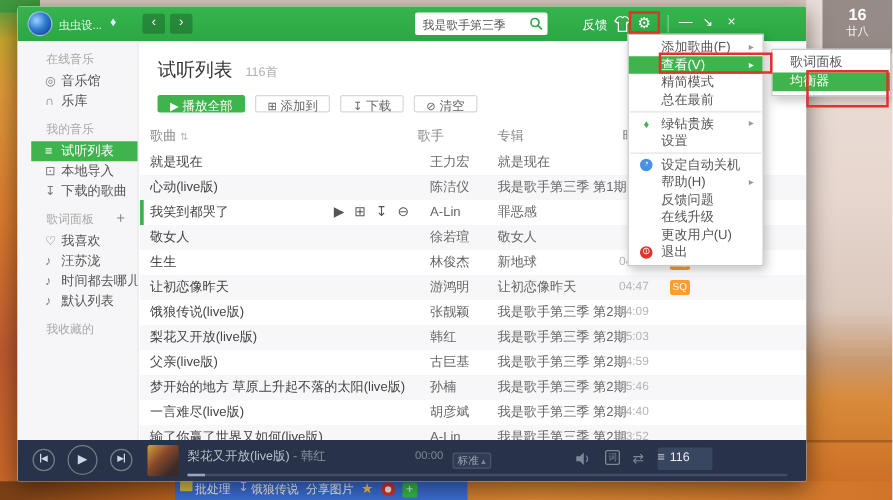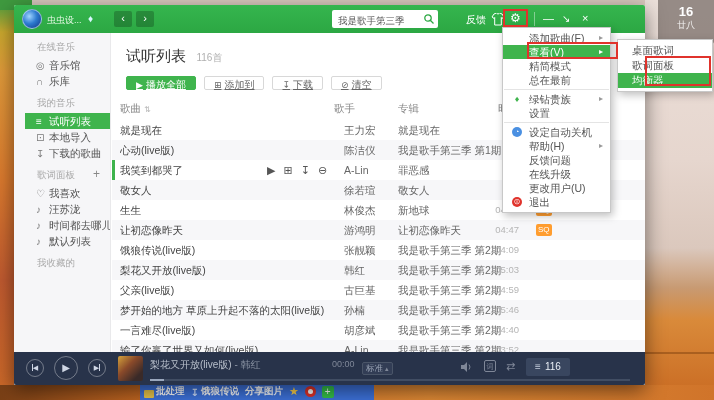--- a/index.html
+++ b/index.html
@@ -19,21 +19,21 @@
 
   
   .date-widget { position:absolute; left:658px; top:0; width:56px; height:44px; z-index:6;
     background:rgba(80,70,66,.55); border-radius:0 0 3px 3px; color:#fff; text-align:center; }
   .dw-day { font-size:13px; font-weight:bold; margin-top:4px; }
   .dw-lunar { font-size:9px; opacity:.9; }
 
   
   .taskbar { position:absolute; left:140px; top:383px; width:234px; height:17px; background:#3d72db; z-index:8;
     display:flex; align-items:center; color:#fff; font-size:9.5px; padding:0 4px; gap:6px; }
-  .tb-item { display:flex; align-items:flex-end; gap:2px; white-space:nowrap;font-weight:bold; }
+  .tb-item { display:flex; align-items:flex-start; gap:2px; white-space:nowrap; }
   .tb-folder { width:10px; height:8px; background:#e8c54a; border-radius:1px; display:inline-block; }
   .tb-down { color:#cfe0ff; font-size:10px; }
   .tb-star { color:#ffd24a; font-size:11px; line-height:11px; }
   .tb-eye { width:11px; height:11px; border-radius:50%; background:#e23228; position:relative; display:inline-block; }
   .tb-eye::after { content:""; position:absolute; left:3px; top:3px; width:5px; height:5px; border-radius:50%; background:#fff; }
   .tb-plus { width:12px; height:12px; border-radius:2px; background:#35c24a; color:#fff; font-size:10px; line-height:12px; text-align:center; display:inline-block; }
 
   
   .window { position:absolute; left:14px; top:5px; width:631px; height:380px; background:#fff; z-index:10;
     box-shadow:0 6px 20px rgba(0,0,0,.5); border-radius:2px; overflow:hidden; }
@@ -73,21 +73,21 @@
   .s-item.active { background:#3fb44d; color:#fff; }
   .s-item.active .s-ico { color:#fff; }
 
   
   .content { position:absolute; left:98px; top:28px; right:0; bottom:33px; background:#fff; overflow:hidden; }
   .page-head { padding:14px 0 0 14px; }
   .page-title { font-size:15px; color:#333; }
   .page-count { font-size:10px; color:#b0b0b0; margin-left:6px; }
   .action-bar { margin:10px 0 0 14px; display:flex; gap:8px; }
   .abtn { height:14px; line-height:16px; font-size:10px; padding:0 9px; border-radius:2px;
-    border:1px solid #d8d8d8; color:#666; background:#fff; white-space:nowrap;text-decoration:underline; }
+    border:1px solid #d8d8d8; color:#666; background:#fff; white-space:nowrap; }
   .abtn .ai { font-size:9px; margin-right:3px; }
   .abtn.primary { background:#3fb44d; border-color:#3fb44d; color:#fff; }
 
   .thead { position:relative; height:16px; margin-top:12px; font-size:10.5px; color:#888; }
   .col { position:absolute; top:0; white-space:nowrap; }
   .c1 { left:8px; } .c2 { left:222px; } .c3 { left:286px; }
   .c4 { left:350px; width:57px; text-align:right; }
   .sort-icon { font-size:8px; color:#b5b5b5; margin-left:3px; }
 
   .rows { margin-top:2px; }
@@ -119,21 +119,21 @@
     color:#9aa4b5; border:1px solid #4a5568; border-radius:2px; padding:0 3px; background:#323d55; }
   .quality .qa { font-size:7px; margin-left:2px; color:#7f8798; }
   .progress { position:absolute; left:136px; top:27px; width:480px; height:2px; background:#414d63; }
   .progress .fill { width:3%; height:2px; background:#9aa7bd; }
   .picon { position:absolute; top:8px; color:#7f8798; }
   .vol-icon { left:446px; top:9px; }
   .lyric-icon { left:470px; width:12px; height:12px; border:1px solid #7f8798; border-radius:2px;
     font-size:7px; line-height:11px; text-align:center; }
   .mode-icon { left:492px; font-size:11px; }
   .plist-btn { position:absolute; left:512px; top:6px; width:44px; height:18px; background:#39465f;
-    border-radius:2px; color:#e8edf5; font-size:10px; line-height:18px; text-align:center; }
+    border-radius:2px; color:#e8edf5; font-size:10px; line-height:18px; text-align:left; }
   .plist-btn .li { margin-right:4px; color:#c3ccdb; }
 
   
   .menu { position:absolute; background:#fff; border:1px solid #c8c8c8; box-shadow:2px 3px 8px rgba(0,0,0,.25);
     padding:3px 0; z-index:30; font-size:10.5px; color:#555; }
   .context-menu { left:502px; top:27px; width:109px; }
   .m-item { position:relative; height:14px; line-height:14px; padding-left:26px; white-space:nowrap; }
   .m-item.highlight { background:#3fb44d; color:#fff; }
   .m-arrow { position:absolute; right:7px; top:0; font-size:8px; color:#999; }
   .m-item.highlight .m-arrow { color:#fff; }
@@ -397,21 +397,20 @@
     <div class="m-sep"></div>
     <div class="m-item"><span class="m-ico ico-clock">◔</span><span>设定自动关机</span></div>
     <div class="m-item"><span>帮助(H)</span><span class="m-arrow">▸</span></div>
     <div class="m-item"><span>反馈问题</span></div>
     <div class="m-item"><span>在线升级</span></div>
     <div class="m-item"><span>更改用户(U)</span></div>
     <div class="m-item"><span class="m-ico ico-power">⏼</span><span>退出</span></div>
   </div>
 
   <div class="menu submenu">
-    <div class="sm-item">桌面歌词</div>
     <div class="sm-item">歌词面板</div>
     <div class="sm-item highlight">均衡器</div>
   </div>
 
   <div class="redbox rb-gear"></div>
   <div class="redbox rb-view"></div>
   <div class="redbox rb-eq"></div>
 
 </div>
 

